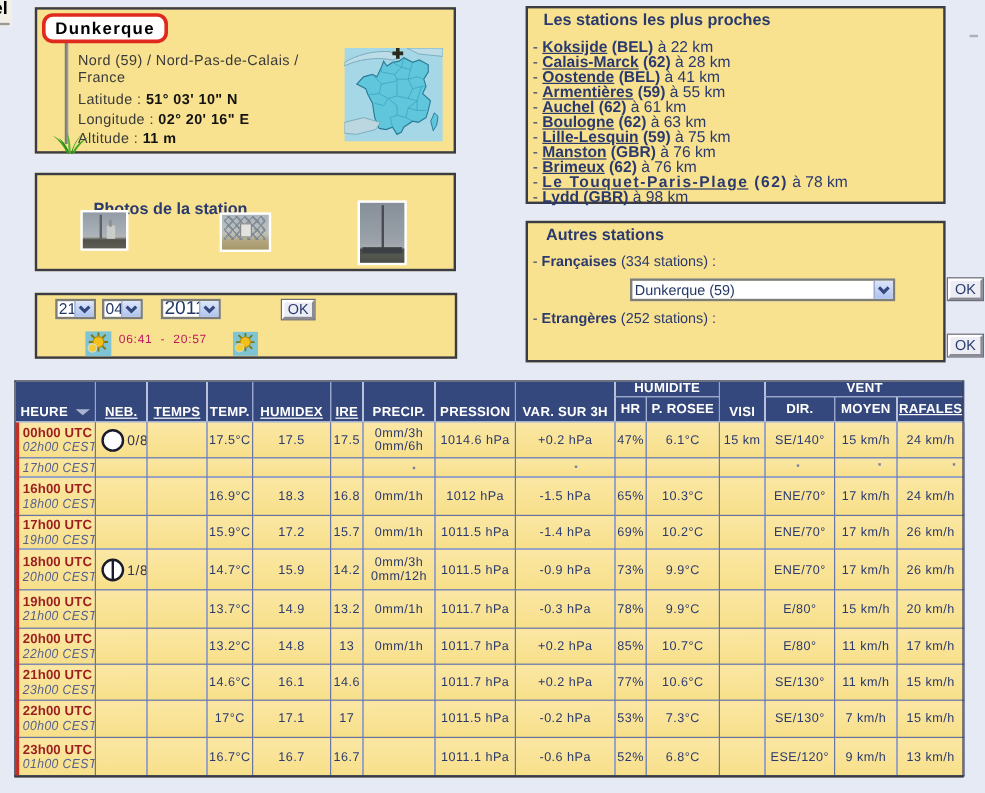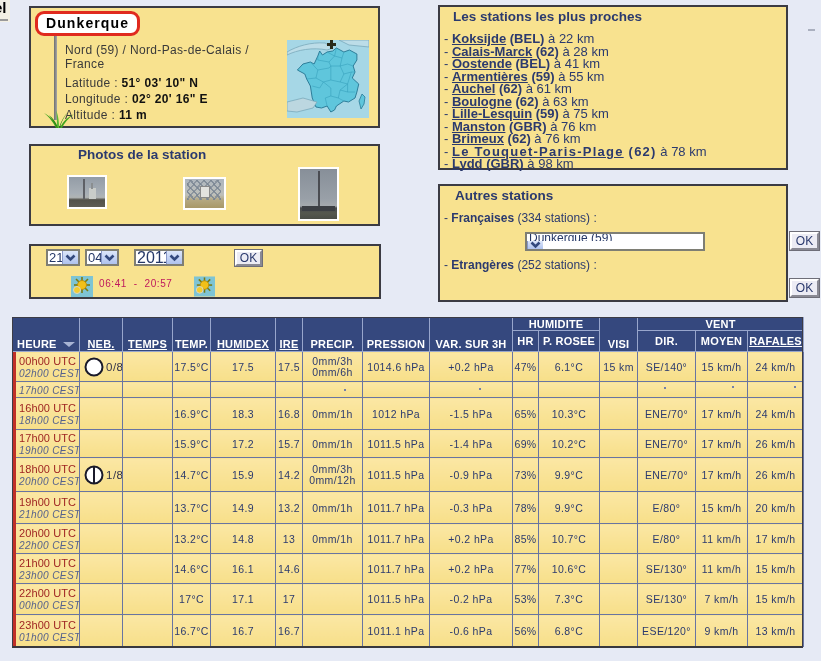--- a/index.html
+++ b/index.html
@@ -12,21 +12,21 @@
 .sel{position:absolute;box-sizing:border-box;border:2px solid #7E7E74;background:#fff;display:flex;}
 .sel .fld{flex:1;display:flex;align-items:center;color:#253868;font-size:12px;padding:0 0 0 2px;white-space:nowrap;overflow:hidden;}
 .sel .btn{width:15px;background:linear-gradient(#DCE6FA,#AFC2EE);border-left:1px solid #8898C8;display:flex;align-items:center;justify-content:center;}
 table.wx{position:absolute;left:12px;top:317px;border-collapse:collapse;table-layout:fixed;width:791px;}
 table.wx td,table.wx th{border:1px solid #6874A2;box-sizing:border-box;overflow:hidden;padding:0;}
 table.wx th{background:#35487E;color:#FFFFFF;font-size:11px;font-weight:bold;border:1px solid #98A6CC;letter-spacing:0.2px;vertical-align:middle;}
 table.wx th.rs{padding-top:18px;}
 .arr{display:inline-block;width:0;height:0;border-left:6px solid transparent;border-right:6px solid transparent;border-top:5px solid #A8B4D4;vertical-align:middle;margin-left:3px;}
 table.wx td{background:linear-gradient(#FBE7A4,#F7DF89);color:#2B3A6E;font-size:10.5px;letter-spacing:0.4px;text-align:center;}
 table.wx td.heure{text-align:left;padding-left:6px;white-space:nowrap;line-height:12px;}
-.utc{color:#9C1F1F;font-weight:normal;font-size:11px;letter-spacing:0.1px;}
+.utc{color:#9C1F1F;font-weight:bold;font-size:11px;letter-spacing:0.1px;}
 .cest{color:#55618C;font-style:italic;font-size:11px;display:inline-block;transform:scaleX(0.92);transform-origin:0 50%;}
 .dot{position:absolute;width:2px;height:2px;background:#7580A8;}
 </style>
 </head>
 <body>
 
 <div style="position:absolute;left:0;top:0;width:10px;height:22px;background:#F2EFE4;"></div>
 <div style="position:absolute;left:-6px;top:-1px;font-weight:bold;font-size:15px;color:#000;">el</div>
 <div style="position:absolute;left:0;top:19px;width:8px;height:2px;background:#9A9A9A;"></div>
 <div style="position:absolute;left:808px;top:29px;width:7px;height:2px;background:#AAB0BF;"></div>
@@ -59,21 +59,21 @@
       <path d="M44 8 L42 16 L34 12 M42 16 L36 22 L24 20 L24 16 M42 16 L50 18 L52 12 M50 18 L48 26 L38 26 L36 22 M16 22 L24 30 L36 28 L38 26 M24 30 L22 38 L12 39 M22 38 L30 42 L38 40 L38 26 M48 26 L56 24 L62 26 M48 26 L52 34 L60 32 L64 32 M52 34 L48 42 L38 40 M48 42 L56 44 L60 32 M56 44 L56 52 L64 52 M56 44 L48 50 L46 58 L52 61 M46 58 L38 56 L32 58 L34 66 M38 56 L38 48 L30 42 M18 46 L26 48 L30 42 M48 50 L56 52"></path>
     </g>
       </g>
     <path d="M75 54 L78 57 L77 64 L74 69 L72 61 Z" fill="#5FC6DC" stroke="#2A7A96" stroke-width="0.8"></path>
     <path d="M0 62 L16 58 L30 62 L26 68 L10 72 L0 71 Z" fill="#BCD7E0" stroke="#7AAABB" stroke-width="0.8"></path>
     <path d="M40 3 h3 v-3 h3 v3 h3 v3 h-3 v3 h-3 v-3 h-3 Z" fill="#2A2A1A"></path>
   </svg>
 </div>
 
 <div class="box" style="left:29px;top:144px;width:351px;height:82px;">
-  <div class="title" style="position:absolute;left:11px;top:1px;padding-left:36px;">Photos de la station</div>
+  <div class="title" style="position:absolute;left:11px;top:20px;padding-left:36px;">Photos de la station</div>
   <div style="position:absolute;left:36px;top:29px;width:40px;height:34px;background:#fff;">
     <div style="position:absolute;left:2px;top:2px;width:36px;height:30px;background:linear-gradient(#939CA6 0%,#A8AFB6 55%,#B0B4B4 68%,#52514A 76%,#5E5C54 100%);">
       <div style="position:absolute;left:14px;top:2px;width:2px;height:20px;background:#5E6066;"></div>
       <div style="position:absolute;left:20px;top:11px;width:7px;height:11px;background:#C9CCC9;"></div>
       <div style="position:absolute;left:22px;top:6px;width:2px;height:6px;background:#8A8E90;"></div>
     </div>
   </div>
   <div style="position:absolute;left:152px;top:31px;width:43px;height:33px;background:#fff;">
     <div style="position:absolute;left:2px;top:2px;width:39px;height:29px;background:linear-gradient(#AEB6BE 0%,#BEC0BA 55%,#B4A882 72%,#A89868 100%);">
       <div style="position:absolute;left:2px;top:1px;width:34px;height:20px;background:repeating-linear-gradient(48deg,rgba(120,132,146,0.8) 0 1.5px,transparent 1.5px 5px),repeating-linear-gradient(-48deg,rgba(130,140,152,0.8) 0 1.5px,transparent 1.5px 5px);"></div>
@@ -152,21 +152,21 @@
     - <span class="st"><u>Manston</u> (GBR)</span> à 76 km<br>
     - <span class="st"><u>Brimeux</u> (62)</span> à 76 km<br>
     - <span class="st" style="letter-spacing:1.25px;"><u>Le Touquet-Paris-Plage</u> (62)</span> à 78 km<br>
     - <span class="st"><u>Lydd</u> (GBR)</span> à 98 km
   </div>
 </div>
 
 <div class="box" style="left:438px;top:184px;width:350px;height:118px;">
   <div class="title" style="position:absolute;left:15px;top:2px;">Autres stations</div>
   <div class="navy" style="position:absolute;left:4px;top:25px;font-size:12px;">- <b>Françaises</b> (334 stations) :</div>
-  <div class="sel" style="left:85px;top:46px;width:180px;height:19px;flex-direction:column;">
+  <div class="sel" style="left:85px;top:46px;width:221px;height:19px;">
       <div class="fld">Dunkerque (59)</div>
       <div class="btn">
         <svg width="11" height="8" viewBox="0 0 11 8">
           <path d="M1.5 1.5 L5.5 5.5 L9.5 1.5" fill="none" stroke="#33497E" stroke-width="2.6"></path>
         </svg>
       </div>
     </div>
   <div class="okbtn" style="left:314px;top:46px;width:29px;height:18px;line-height:14px;">OK</div>
   <div class="navy" style="position:absolute;left:4px;top:72px;font-size:12px;">- <b>Etrangères</b> (252 stations) :</div>
   <div class="okbtn" style="left:314px;top:93px;width:29px;height:18px;line-height:14px;">OK</div>
@@ -379,21 +379,21 @@
  <tr style="height:32px;">
   <td class="heure"><span class="utc">23h00 UTC</span><br><span class="cest">01h00 CEST</span></td>
   <td></td>
         <td></td>
         <td>16.7°C</td>
         <td>16.7</td>
         <td>16.7</td>
         <td></td>
   <td>1011.1 hPa</td>
         <td>-0.6 hPa</td>
-        <td>56%</td>
+        <td>52%</td>
         <td>6.8°C</td>
         <td></td>
         <td>ESE/120°</td>
         <td>9 km/h</td>
         <td>13 km/h</td>
  </tr>
 </tbody>
   </table>
 
 <div style="position:absolute;left:12px;top:317px;width:791px;height:331px;border:1px solid #3C3C46;border-bottom:2px solid #38383E;box-sizing:border-box;pointer-events:none;"></div>

